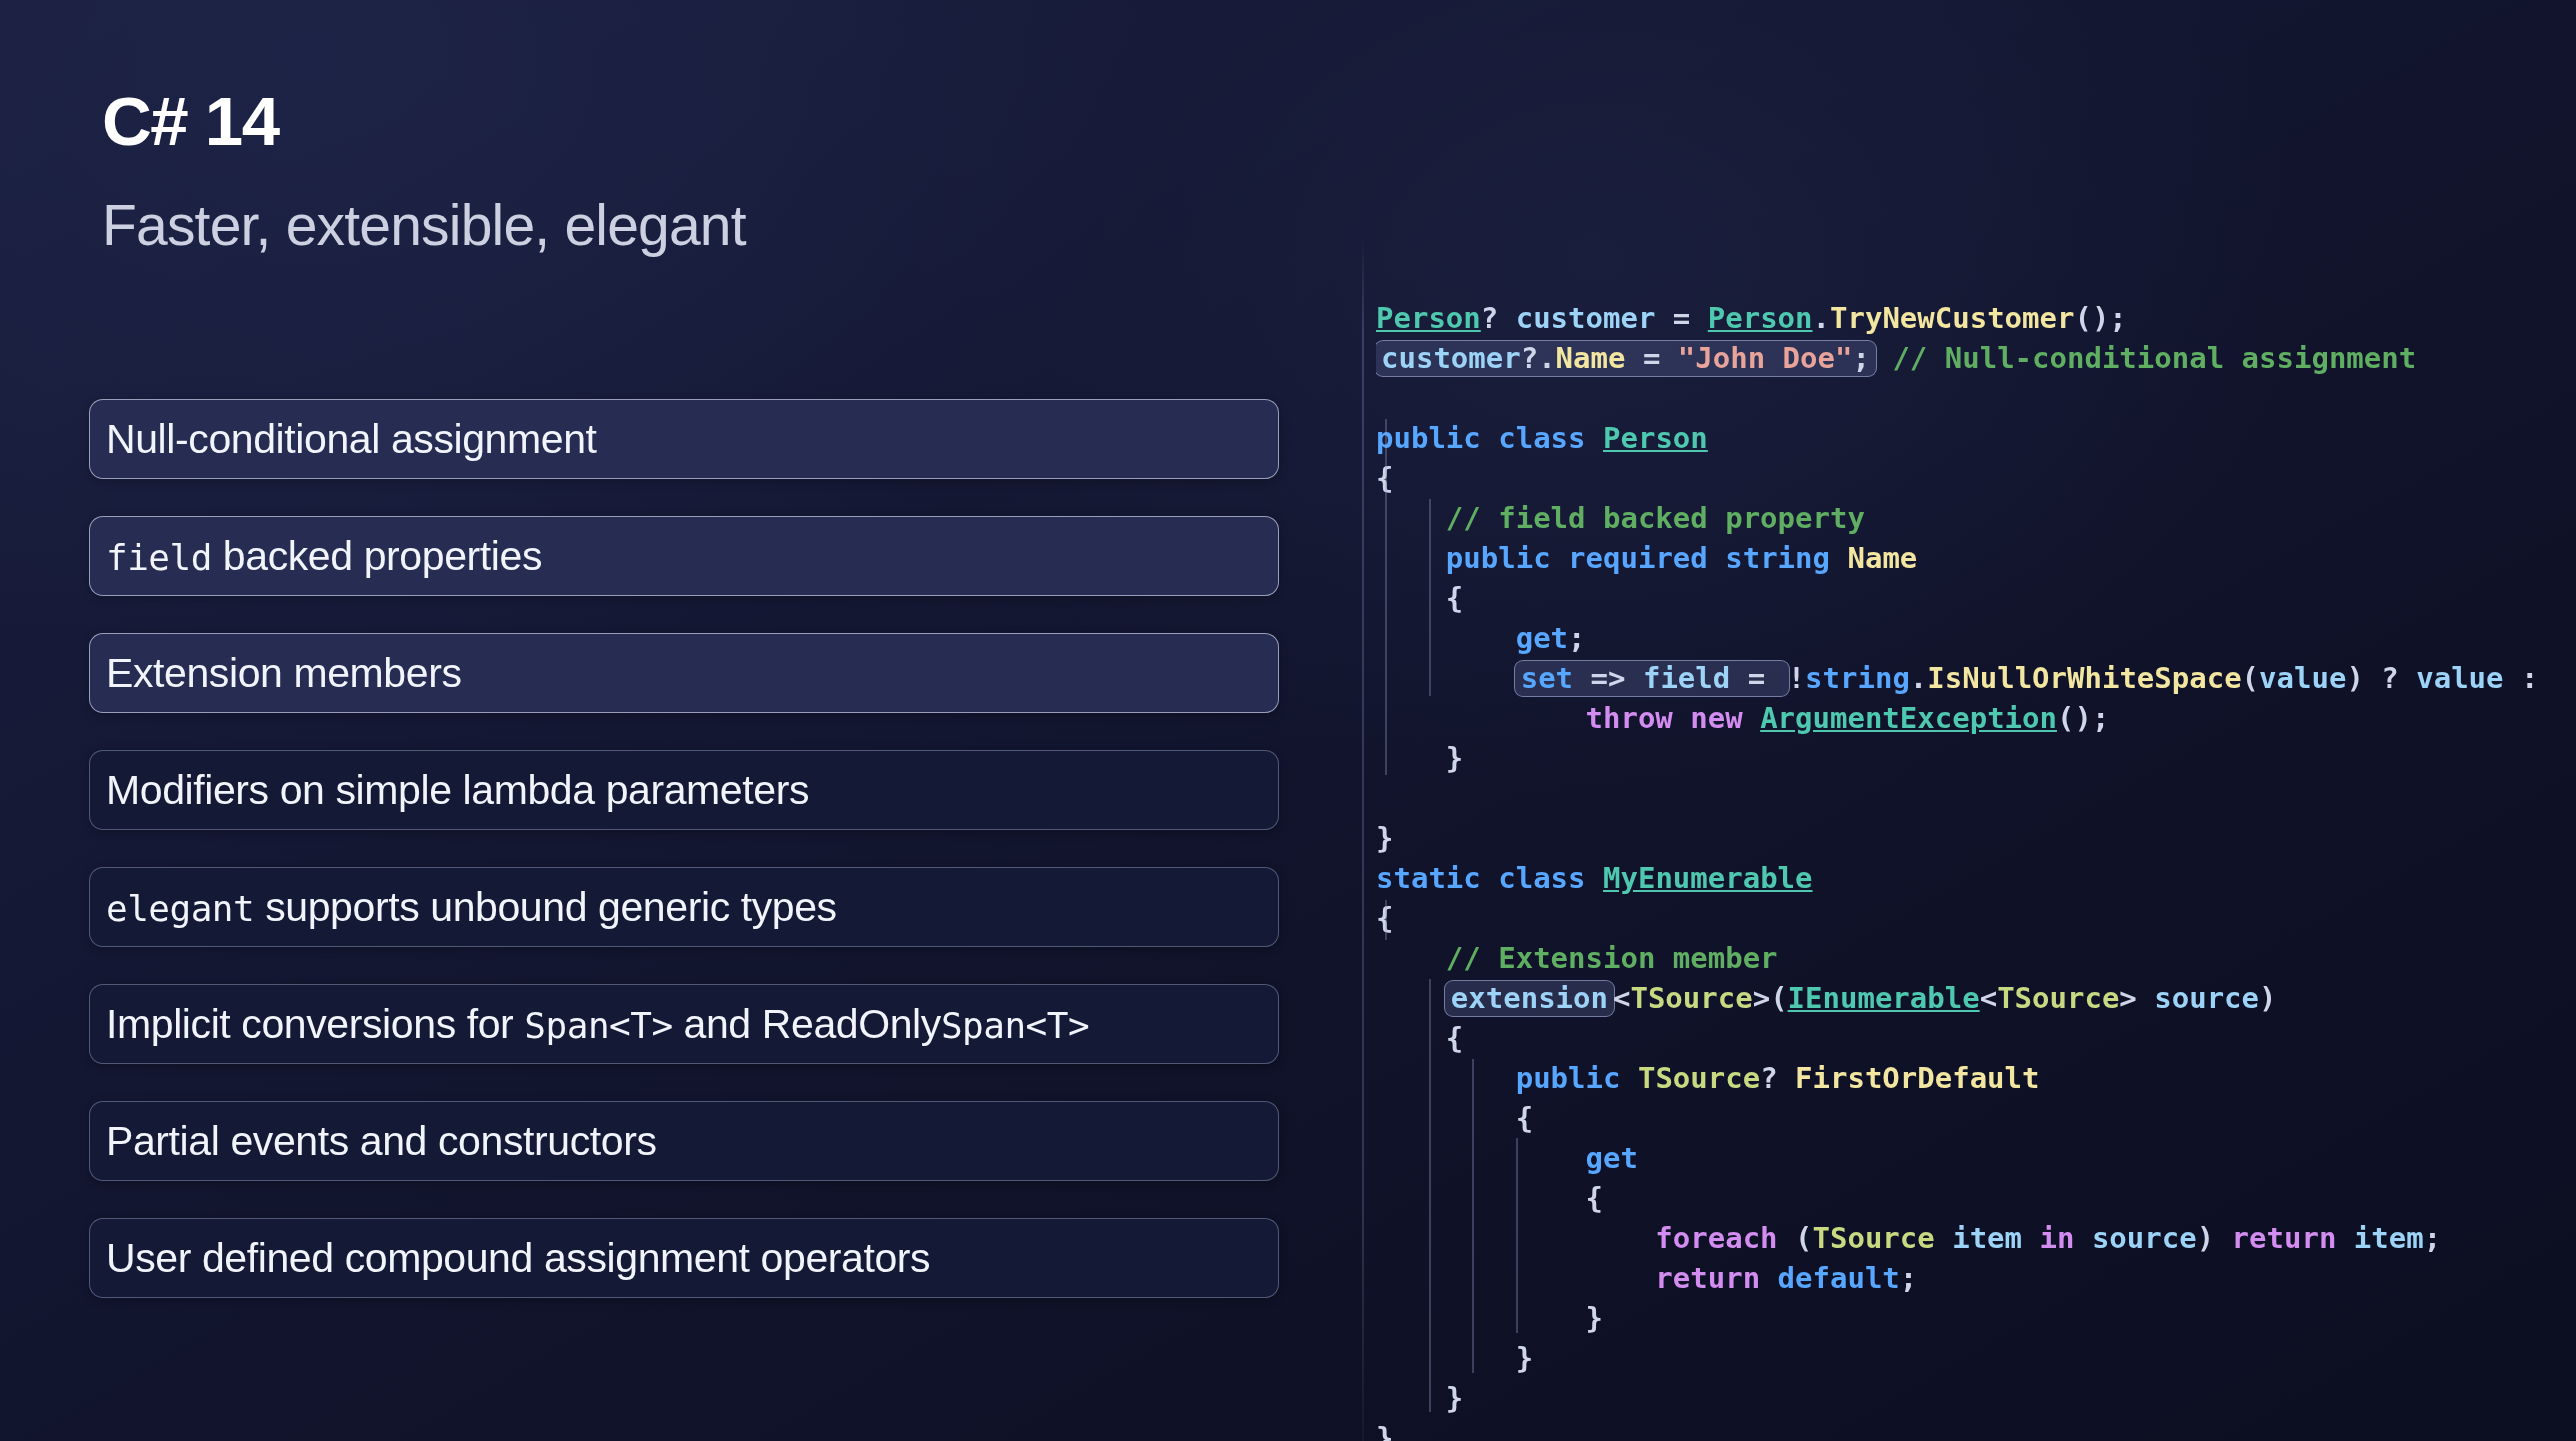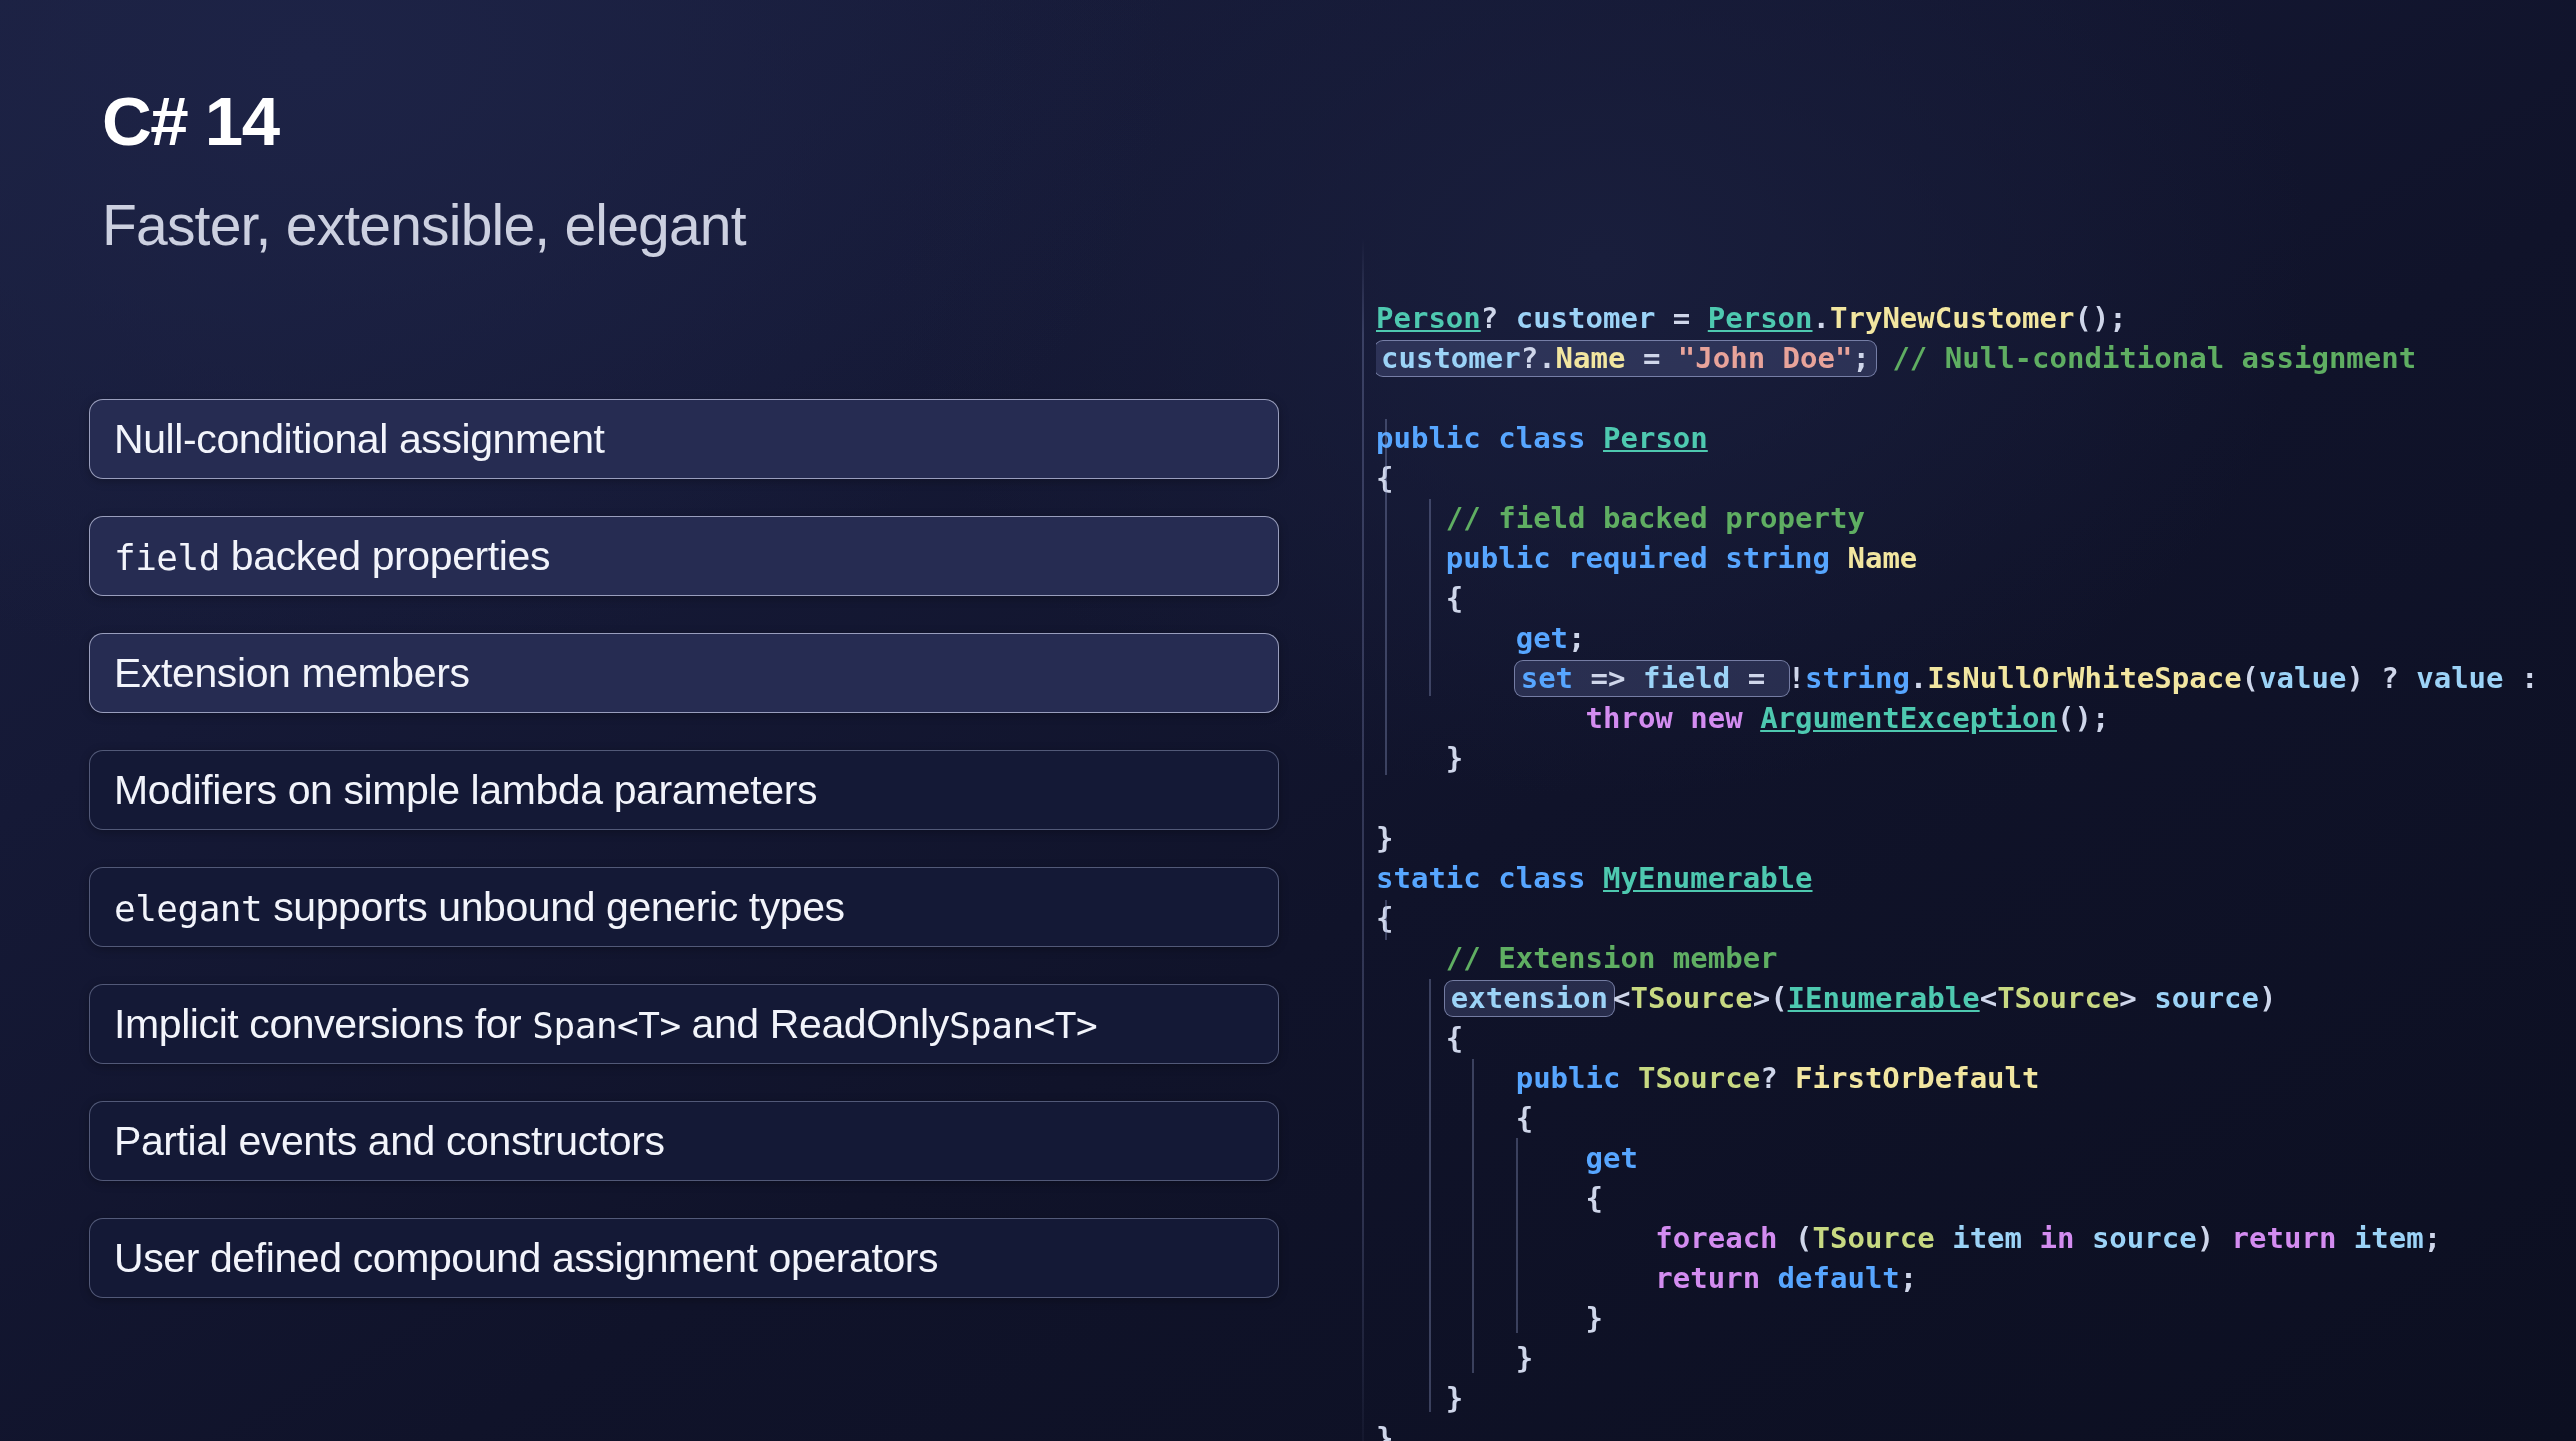--- a/index.html
+++ b/index.html
@@ -68,21 +68,21 @@
   .feature-item {
     position: relative;
     box-sizing: border-box;
     width: 1190px;
     height: 80px;
     margin-bottom: 37px;
     border-radius: 14px;
     border: 1.5px solid rgba(186,192,222,0.55);
     display: flex;
     align-items: center;
-    padding-left: 24px;
+    padding-left: 16px;
     box-shadow: 0 2px 10px rgba(0,0,0,0.28);
   }
 
   .feature-item.hl {
     background: #262c52;
     border-color: rgba(198,203,230,0.72);
   }
   .feature-item.dim {
     background: #141936;
     border-color: rgba(170,178,212,0.42);

